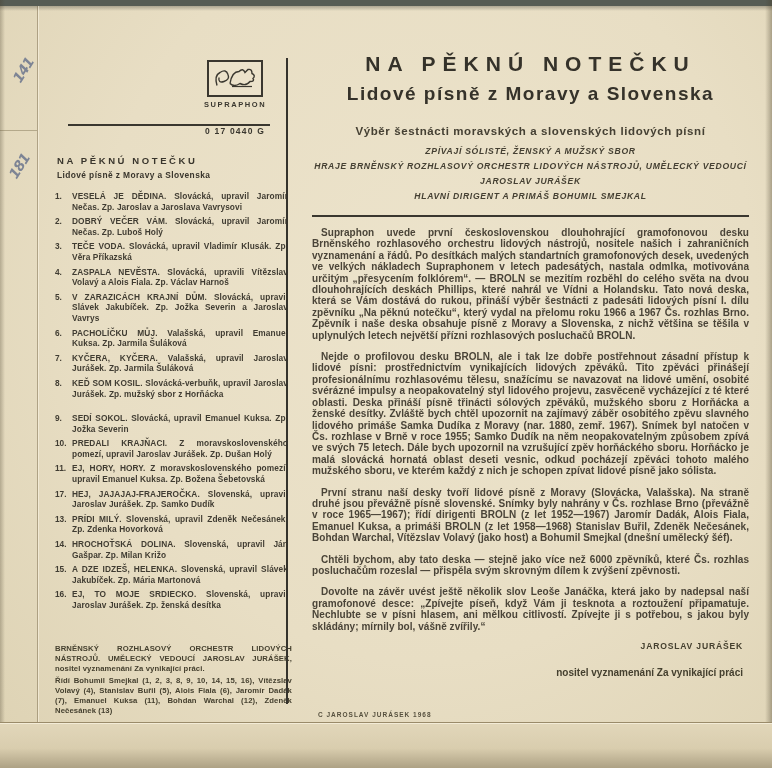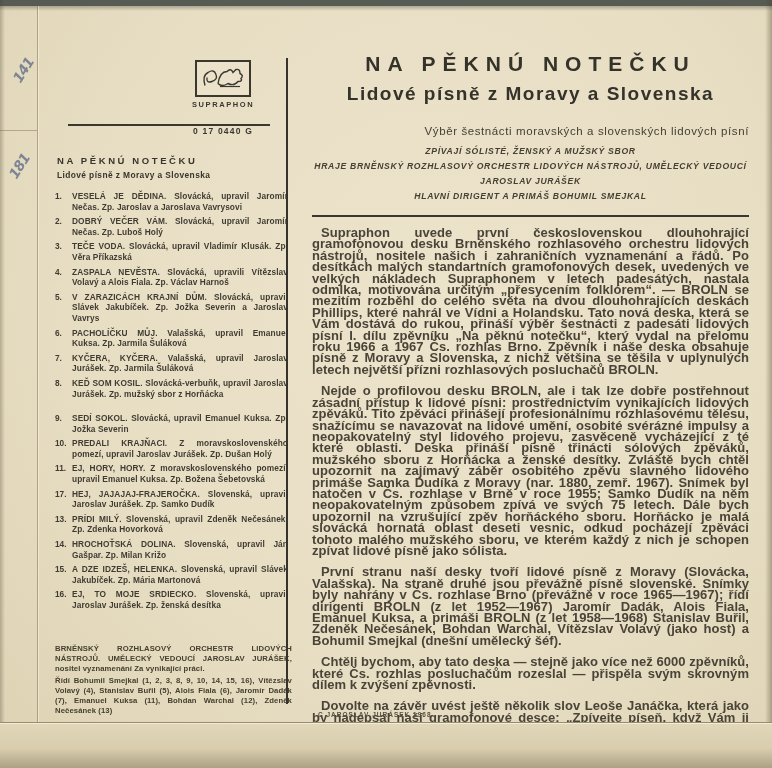--- a/index.html
+++ b/index.html
@@ -25,21 +25,21 @@
         background:rgba(108,94,62,.45);box-shadow:1px 0 0 rgba(255,250,235,.5);}
   .spine-crease{position:absolute;left:0;top:130px;width:37px;height:1px;
         background:rgba(108,94,62,.4);}
   .hand-mark{position:absolute;font-family:"DejaVu Sans",sans-serif;font-style:italic;
         color:#5b6887;opacity:.75;font-size:14px;font-weight:700;letter-spacing:-1px;
         transform:rotate(-58deg);}
   .mark1{left:10px;top:62px;}
   .mark2{left:6px;top:158px;}
 
   
-  .logo-block{position:absolute;left:192px;top:60px;width:62px;text-align:center;}
+  .logo-block{position:absolute;left:204px;top:60px;width:62px;text-align:center;}
   .logo-box{width:52px;height:33px;border:2px solid #3a372f;margin:0 auto;
         display:flex;align-items:center;justify-content:center;background:rgba(255,250,235,.15);}
   .logo-word{font-size:7.5px;font-weight:700;letter-spacing:1.6px;color:#3a372f;margin-top:3px;}
   .catalog{font-size:8.5px;font-weight:700;letter-spacing:1.2px;color:#3a372f;margin-top:17px;white-space:nowrap;}
   .rule-left{position:absolute;left:68px;top:124px;width:202px;height:2px;background:#3a372f;}
   .lc-heading{position:absolute;left:57px;top:155px;font-size:9.5px;font-weight:700;
         letter-spacing:2.6px;color:#39352c;}
   .lc-subheading{position:absolute;left:57px;top:170px;font-size:8.4px;font-weight:700;
         letter-spacing:.4px;color:#39352c;}
   .tracks{position:absolute;left:55px;top:191px;width:233px;margin:0;padding:0;list-style:none;}
@@ -54,24 +54,24 @@
   
   .divider{position:absolute;left:286px;top:58px;width:2px;height:646px;background:#35332c;}
 
   
   .right-col{position:absolute;left:312px;top:52px;width:437px;}
   .rc-title{margin:0;text-align:center;font-size:21px;font-weight:700;letter-spacing:7px;
         color:#35322a;white-space:nowrap;}
   .rc-subtitle{margin:7px 0 0 0;text-align:center;font-size:19px;font-weight:700;
         letter-spacing:1.5px;color:#35322a;white-space:nowrap;}
   .intro{margin-top:20px;text-align:center;color:#454033;}
-  .intro .i-big{font-size:11.5px;font-weight:400;letter-spacing:.6px;margin:0 0 9px 0;text-align:right;}
+  .intro .i-big{font-size:11.5px;font-weight:700;letter-spacing:.6px;margin:0 0 9px 0;}
   .intro .i-small{font-size:8.6px;font-weight:700;letter-spacing:.7px;margin:0 0 5px 0;font-style:italic;}
   .rule-right{margin-top:14px;height:2px;background:#3a372f;}
-  .body-text{margin:10px 0 0 0;font-size:13px;font-weight:700;line-height:11.4px;
+  .body-text{margin:10px 0 0 0;font-size:10px;font-weight:700;line-height:11.4px;
         text-align:justify;color:#4a4438;letter-spacing:.05px;text-indent:9px;}
   .sig{margin-top:9px;text-align:right;padding-right:6px;color:#45402f;}
   .sig-name{font-size:8.6px;font-weight:700;letter-spacing:.8px;}
   .sig-note{font-size:10px;font-weight:700;margin-top:16px;}
   .copyright{position:absolute;left:318px;top:711px;font-size:6.5px;font-weight:700;
         letter-spacing:1px;color:#56503e;}
 </style>
 </head>
 <body>
 

